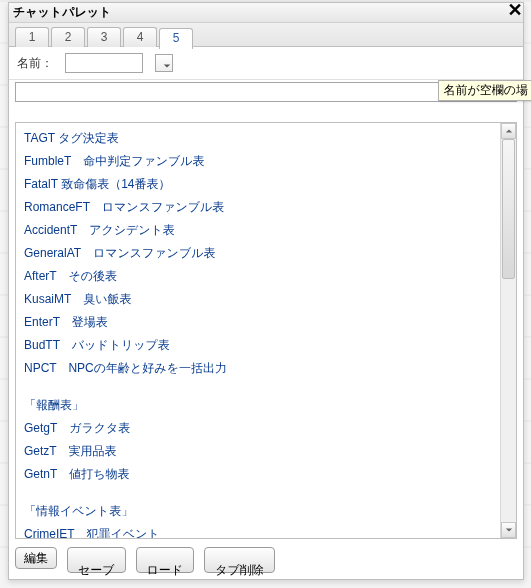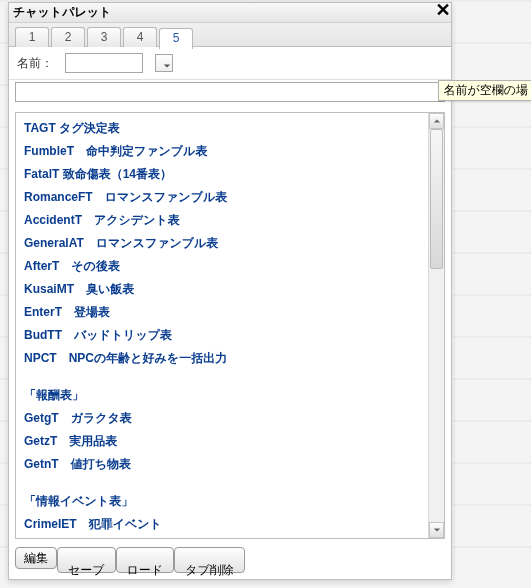--- a/index.html
+++ b/index.html
@@ -15,21 +15,21 @@
   .backdrop {
     position: absolute; inset: 0;
     background:
       repeating-linear-gradient(0deg, #f4f4f4 0 40px, #ececec 40px 42px),
       #f0f0f0;
     filter: blur(0.3px);
   }
   .window {
     position: absolute;
     left: 8px; top: 2px;
-    width: 444px; height: 578px;
+    width: 516px; height: 578px;
     background: #fff;
     border: 1px solid #bfbfbf;
     box-shadow: 0 2px 6px rgba(0,0,0,.15);
     display: flex; flex-direction: column;
   }
   .titlebar {
     height: 20px;
     background: linear-gradient(#f8f8f8,#e6e6e6);
     border-bottom: 1px solid #cfcfcf;
     display: flex; align-items: center;
@@ -100,26 +100,25 @@
     right: -2px; top: 80px;
     background: #ffffe1;
     border: 1px solid #b0b0b0;
     padding: 1px 4px;
     font-size: 12px;
     white-space: nowrap;
     box-shadow: 1px 1px 2px rgba(0,0,0,.15);
   }
   .listwrap {
     flex: 1 1 auto;
-    margin: 6px 6px 4px 6px;
+    margin: 16px 6px 4px 6px;
     border: 1px solid #bfbfbf;
     position: relative;
     overflow: hidden;
     background: #fff;
-    font-weight: bold;
   }
   .list {
     position: absolute; inset: 0 16px 0 0;
     overflow: hidden;
     padding: 4px 4px;
   }
   .list .row {
     padding: 3px 4px;
     color: #0a3d8f;
     cursor: pointer;
@@ -141,21 +140,21 @@
   }
   .sb-btn svg{width:8px;height:8px;fill:#666;}
   .sb-track { position:absolute; top:16px; bottom:16px; left:0; right:0; }
   .sb-thumb {
     position:absolute; left:1px; right:1px; top:0; height:140px;
     background: linear-gradient(#f6f6f6,#d8d8d8);
     border:1px solid #bcbcbc; border-radius:2px;
     cursor:pointer;
   }
   .footer {
-    display:flex; 
+    display:flex; gap:10px;
     padding: 4px 6px 6px 6px;
   }
   .btn {
     height: 22px;
     padding: 12px 10px;
     border: 1px solid #9a9a9a;
     border-radius: 4px;
     background: linear-gradient(#fefefe,#e4e4e4);
     cursor: pointer;
     line-height: 20px;

